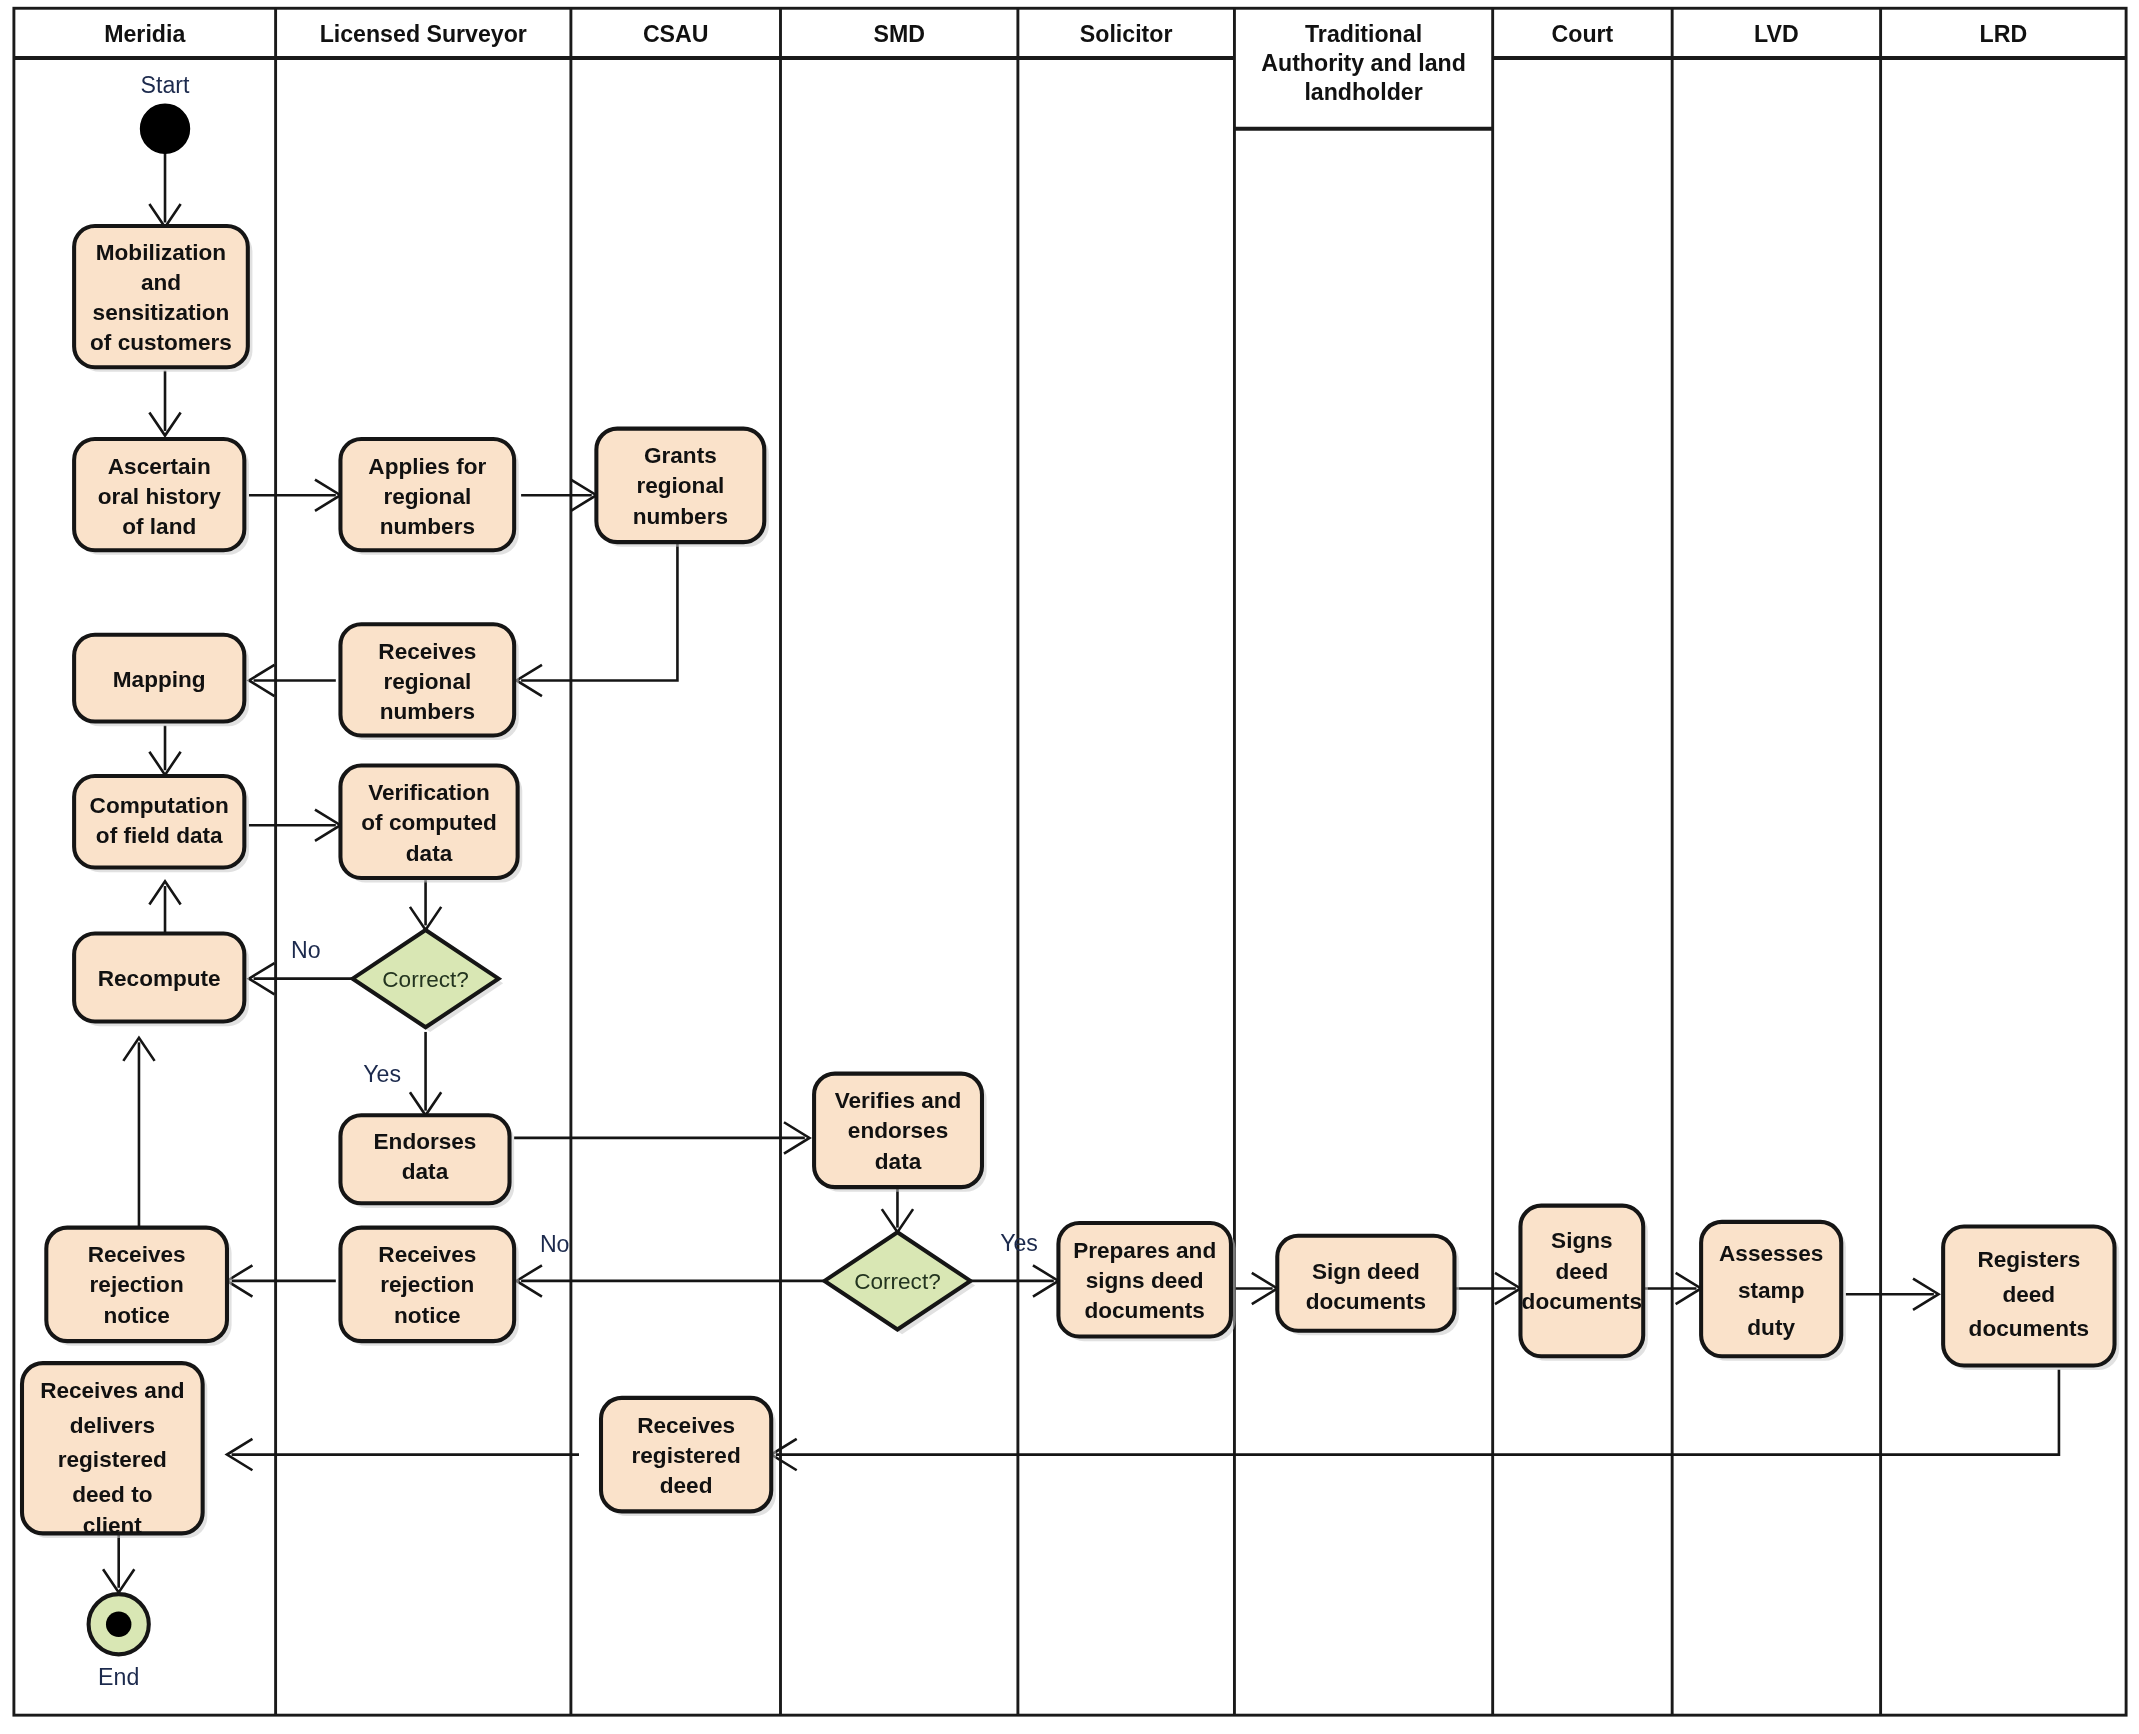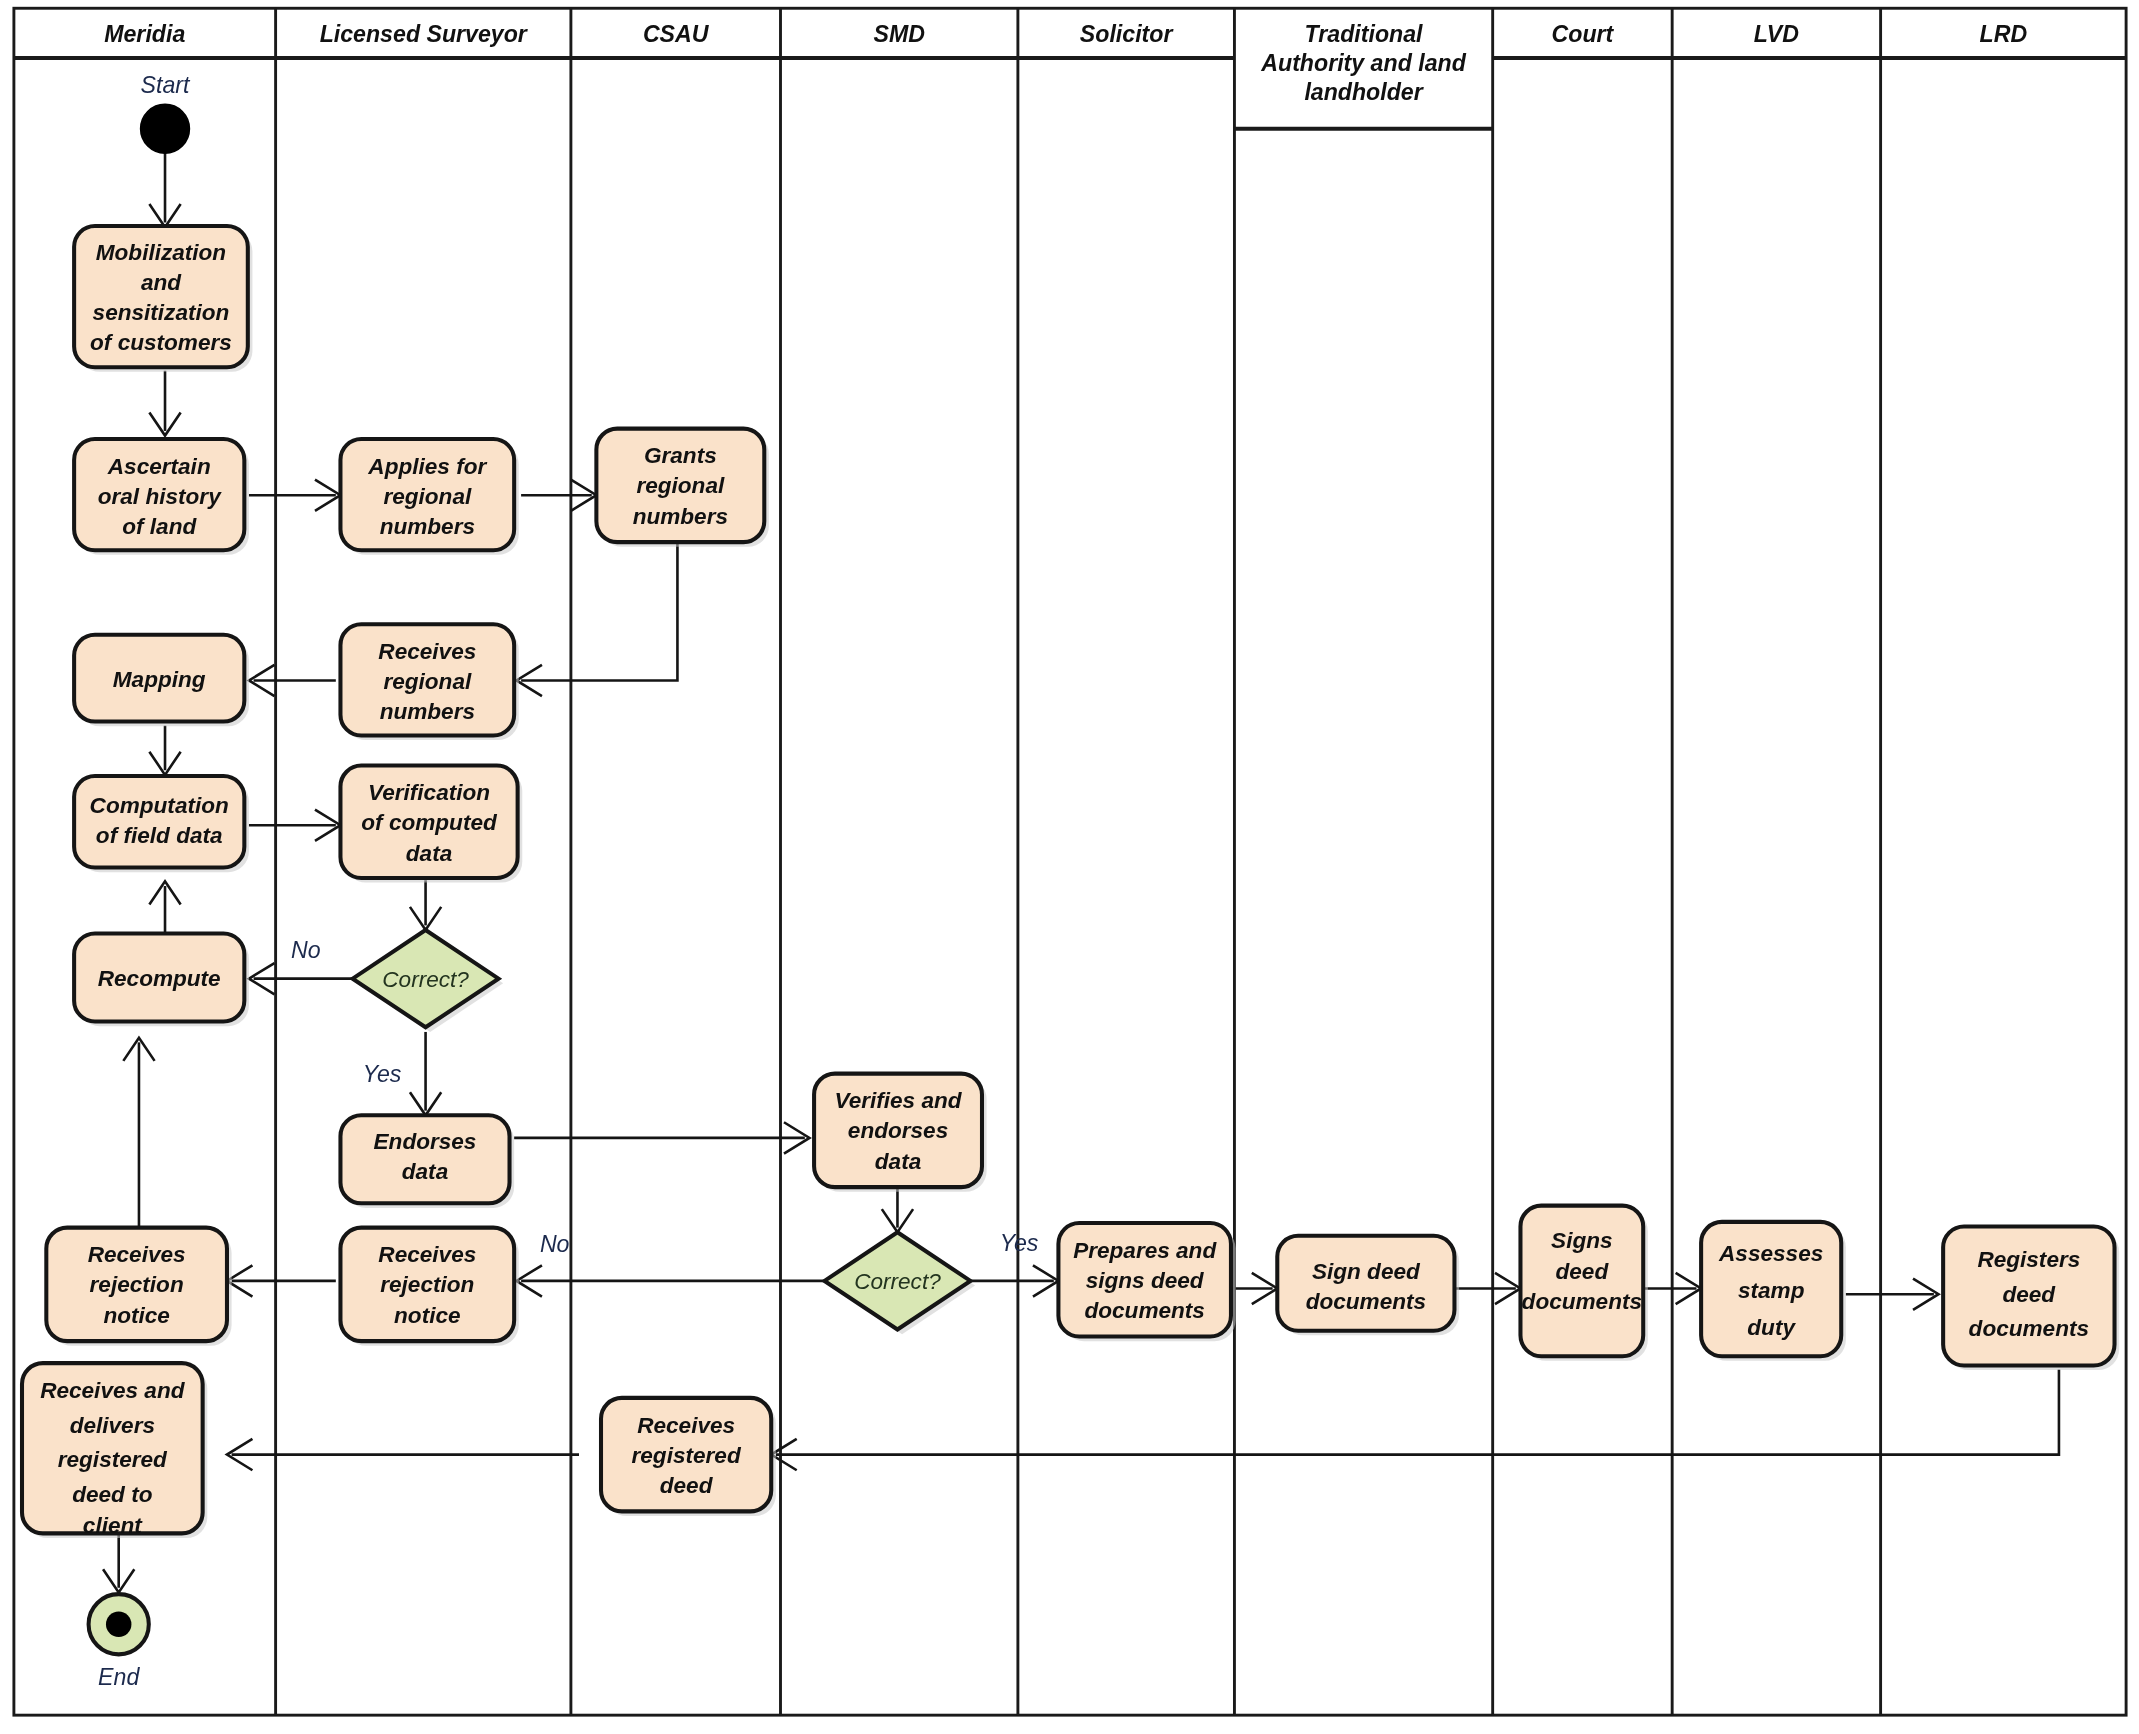--- a/index.html
+++ b/index.html
@@ -10,21 +10,20 @@
   }
   body {
     font-family: "Liberation Sans", sans-serif;
   }
   #canvas {
     position: relative;
     width: 2140px;
     height: 1735px;
     background: #ffffff;
     overflow: hidden;
-    font-style: italic;
   }
   svg#diagram {
     position: absolute;
     top: 0;
     left: 0;
     width: 2140px;
     height: 1735px;
   }
   
   .frame-outer {

